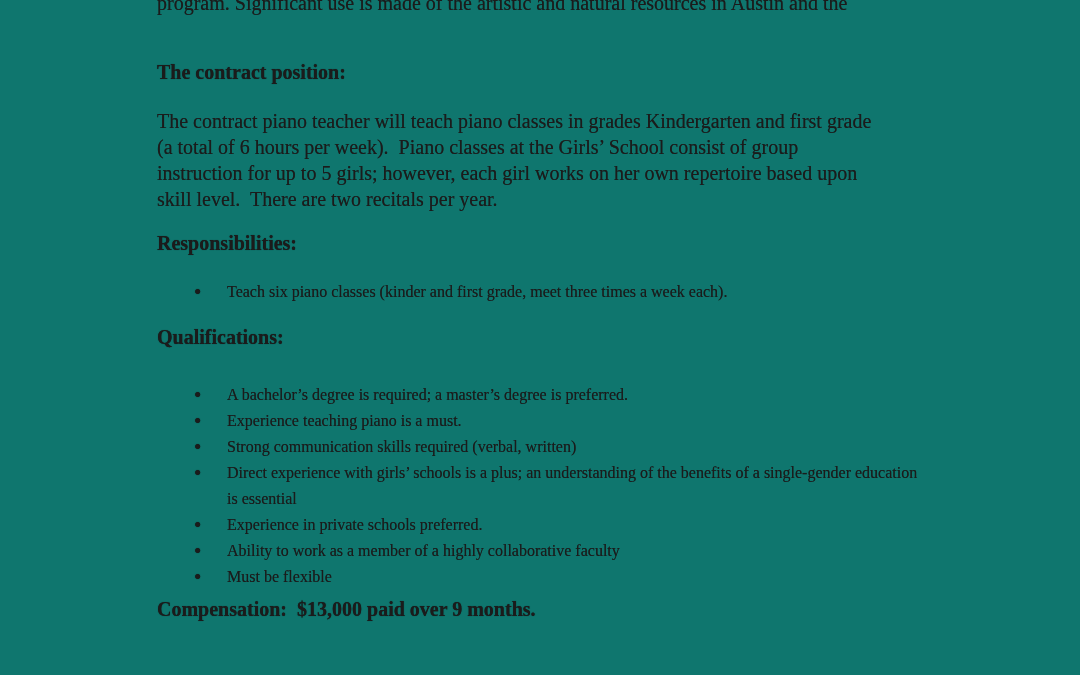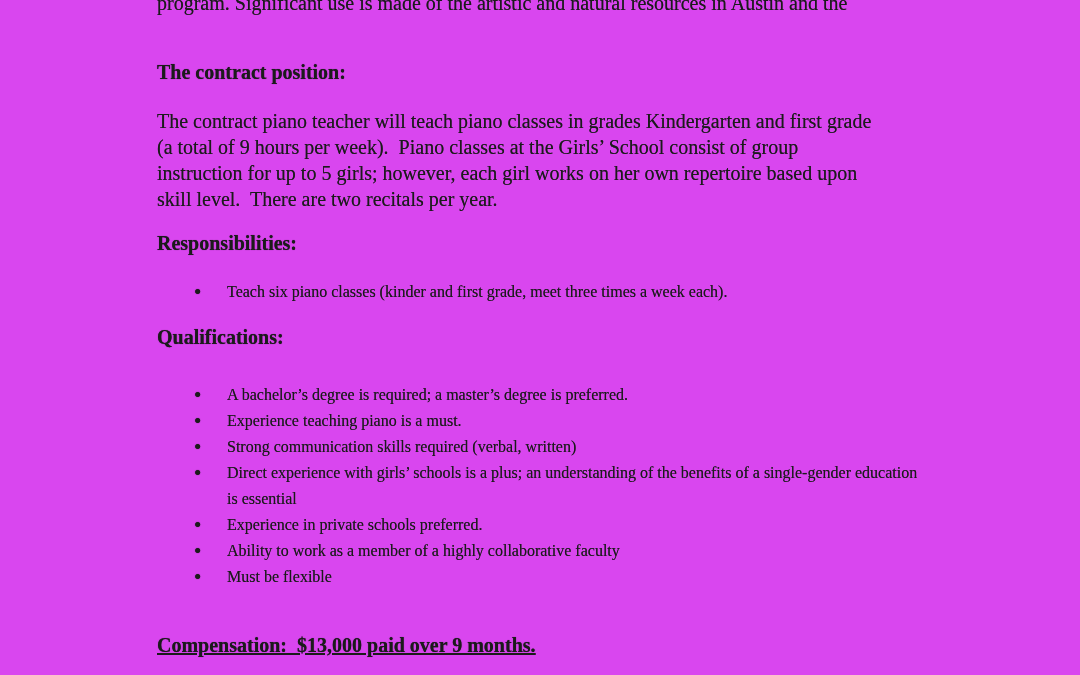--- a/index.html
+++ b/index.html
@@ -4,21 +4,21 @@
 <style>
   html, body {
     margin: 0;
     padding: 0;
     background: #ffffff;
   }
   .page {
     position: relative;
     width: 1080px;
     height: 675px;
-    background: #d946ef;
+    background: #0f766e;
     overflow: hidden;
     font-family: "Liberation Serif", "DejaVu Serif", serif;
     color: #1b1b1b;
   }
   .block {
     position: absolute;
     left: 157px;
     width: 790px;
   }
   .textline {
@@ -35,21 +35,21 @@
     line-height: 26px;
     white-space: pre;
     text-shadow: 0 0 0.7px rgba(15,15,15,0.8);
   }
   .h-contract       { top: 59px; font-family: Liberation Serif, serif; }
   .p-contract       { top: 108px; }
   .h-responsibilities { top: 230px; }
   .ul-responsibilities { top: 279px; }
   .h-qualifications { top: 324px; }
   .ul-qualifications { top: 382px; }
-  .compensation     { top: 632px; text-decoration: underline; }
+  .compensation     { top: 596px; }
   ul.bullets {
     list-style: none;
     margin: 0;
     padding: 0;
     width: 770px;
   }
   ul.bullets li {
     position: relative;
     padding-left: 70px;
     font-size: 16px;
@@ -72,21 +72,21 @@
 <div class="page">
 
   <div class="block intro">
     <div class="textline">program. Significant use is made of the artistic and natural resources in Austin and the</div>
   </div>
 
   <div class="block heading h-contract">The contract position:</div>
 
   <div class="block p-contract">
     <div class="textline">The contract piano teacher will teach piano classes in grades Kindergarten and first grade</div>
-    <div class="textline">(a total of 9 hours per week).  Piano classes at the Girls’ School consist of group</div>
+    <div class="textline">(a total of 6 hours per week).  Piano classes at the Girls’ School consist of group</div>
     <div class="textline">instruction for up to 5 girls; however, each girl works on her own repertoire based upon</div>
     <div class="textline">skill level.  There are two recitals per year.</div>
   </div>
 
   <div class="block heading h-responsibilities">Responsibilities:</div>
 
   <ul class="block bullets ul-responsibilities">
     <li>Teach six piano classes (kinder and first grade, meet three times a week each).</li>
   </ul>
 

